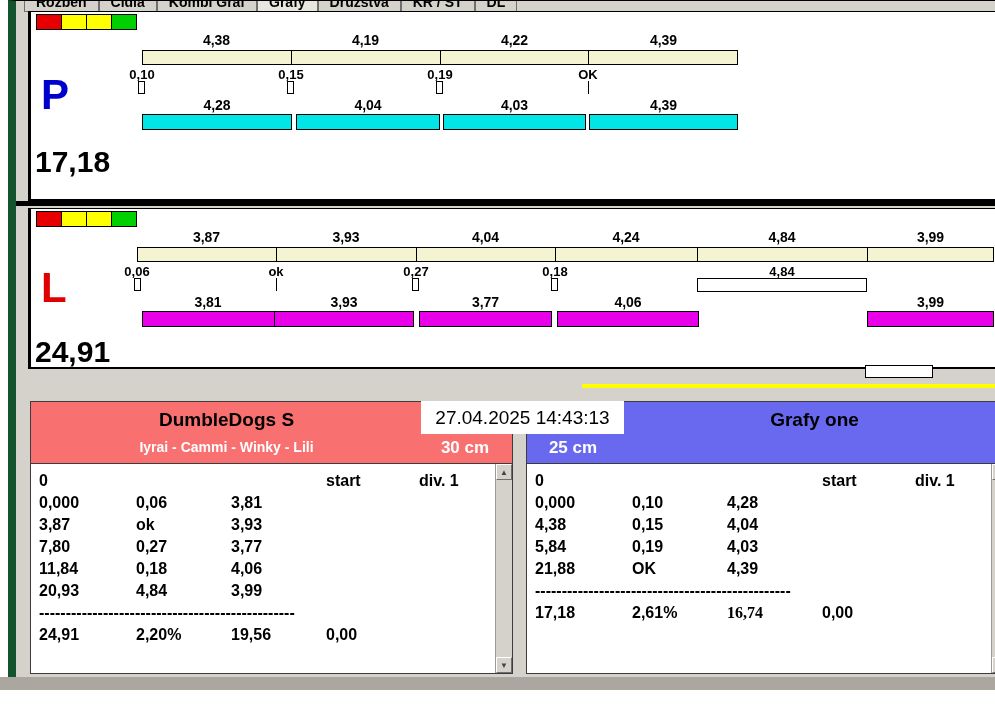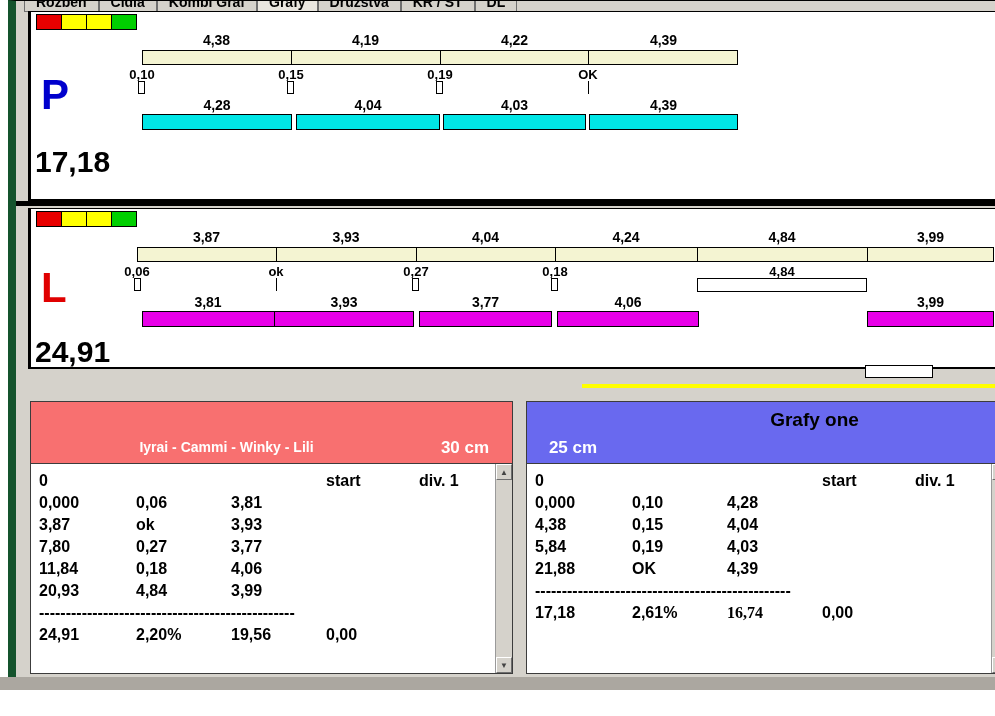--- a/index.html
+++ b/index.html
@@ -169,20 +169,21 @@
 
       <div class="big-letter" style="left:10px; top:58px; color:#e00000;">L</div>
       <div class="big-total" style="left:4px; top:128px;">24,91</div>
     </div>
 
     <div class="white-bar" style="left:849px; top:364px; width:68px; height:13px; z-index:5;"></div>
     <div class="yellow-line"></div>
 
     <div class="team-panel" style="left:14px;">
       <div class="team-header" style="background:#f87070;">
+        <div class="team-title" style="left:0; width:391px;">DumbleDogs S</div>
         <div class="team-members" style="left:0; width:391px;">Iyrai - Cammi - Winky - Lili</div>
         <div class="team-cat" style="left:391px; width:86px;">30 cm</div>
       </div>
       <div class="team-body">
         <div class="cell c1" style="top:8px;">0</div>
         <div class="cell c4" style="top:8px;">start</div>
         <div class="cell c5" style="top:8px;">div. 1</div>
 
         <div class="cell c1" style="top:30px;">0,000</div>
         <div class="cell c2" style="top:30px;">0,06</div>
@@ -211,20 +212,21 @@
         <div class="cell c3" style="top:162px;">19,56</div>
         <div class="cell c4" style="top:162px;">0,00</div>
 
         <div class="scrollbar">
           <div class="sb-btn" style="top:0;">▲</div>
           <div class="sb-btn" style="bottom:0;">▼</div>
         </div>
       </div>
     </div>
 
+    <div class="timestamp">27.04.2025 14:43:13</div>
 
     <div class="team-panel" style="left:510px;">
       <div class="team-header" style="background:#6969ef;">
         <div class="team-cat" style="left:0; width:92px;">25 cm</div>
         <div class="team-title" style="left:92px; width:391px;">Grafy one</div>
       </div>
       <div class="team-body">
         <div class="cell c1" style="top:8px;">0</div>
         <div class="cell c4" style="top:8px;">start</div>
         <div class="cell c5" style="top:8px;">div. 1</div>

